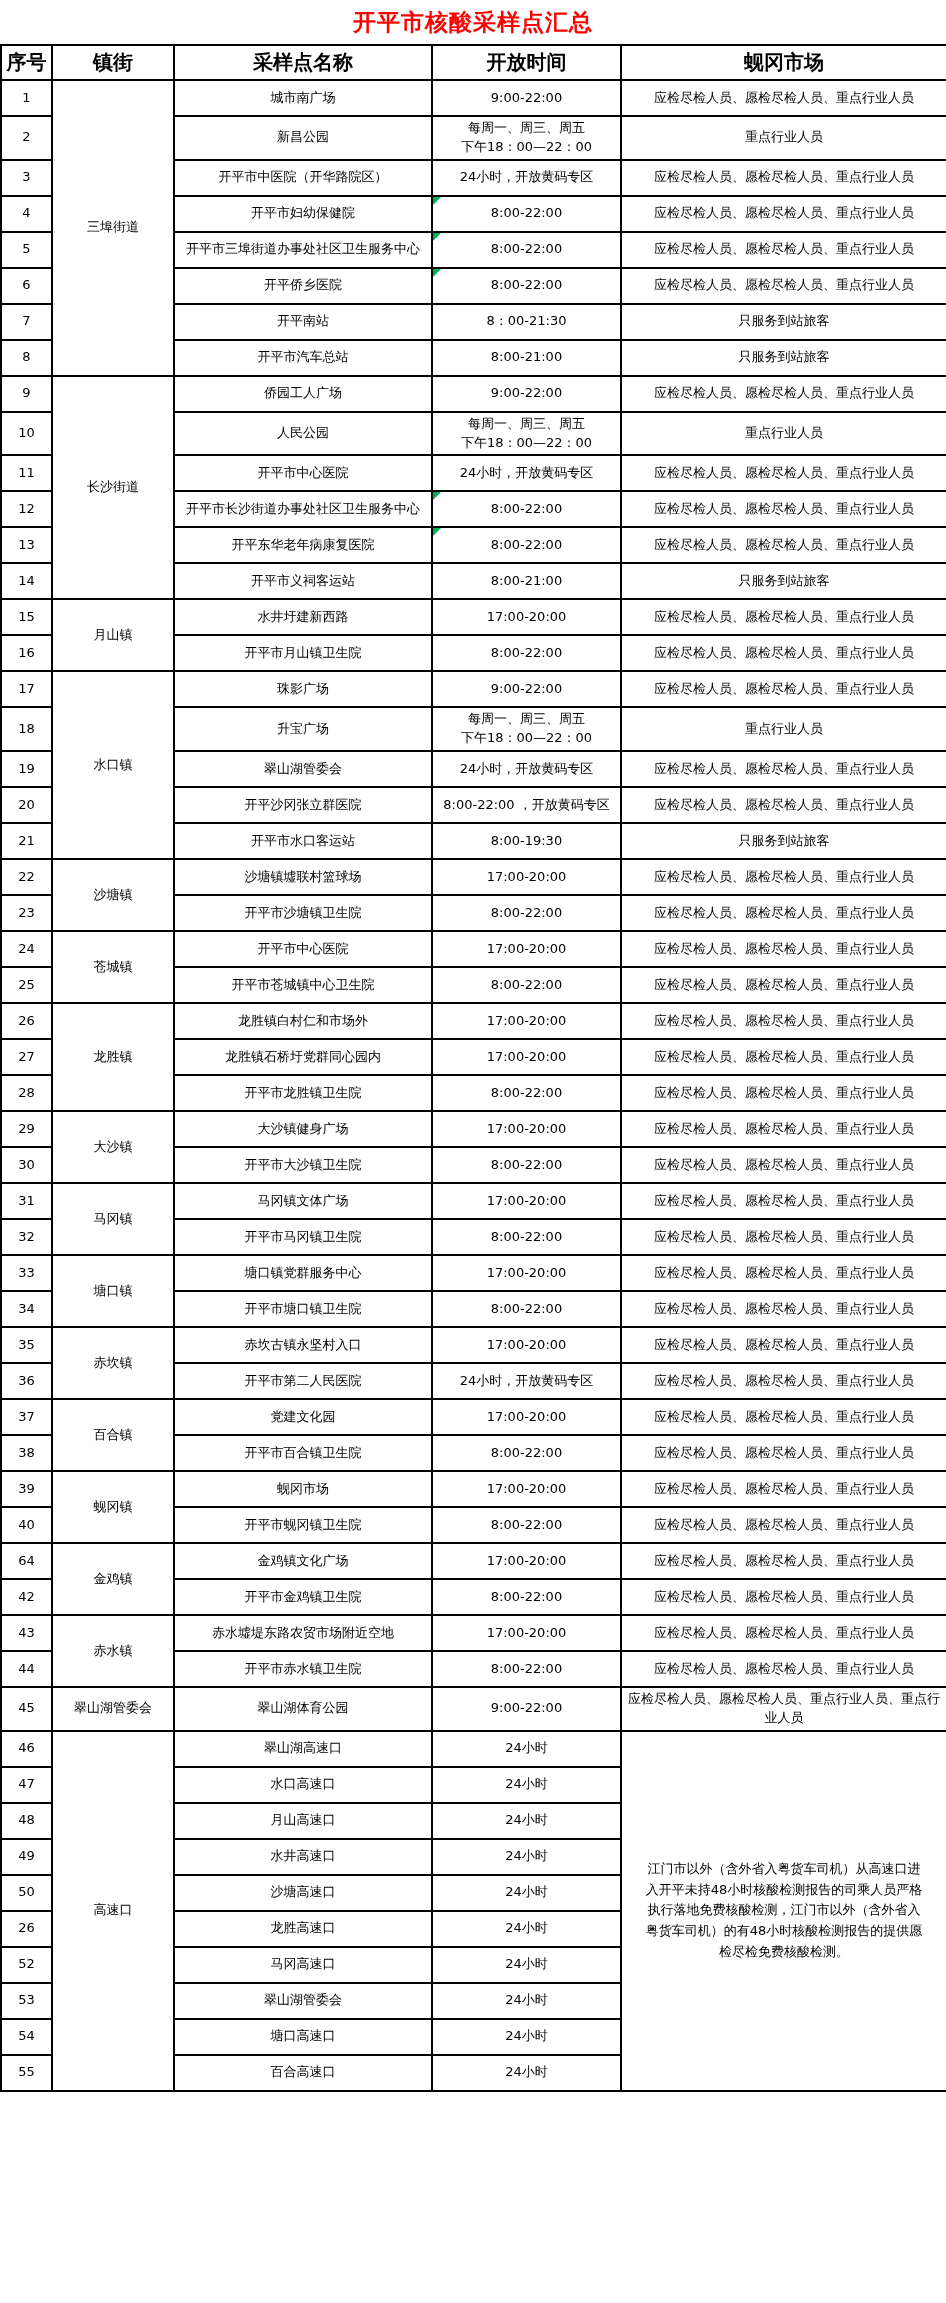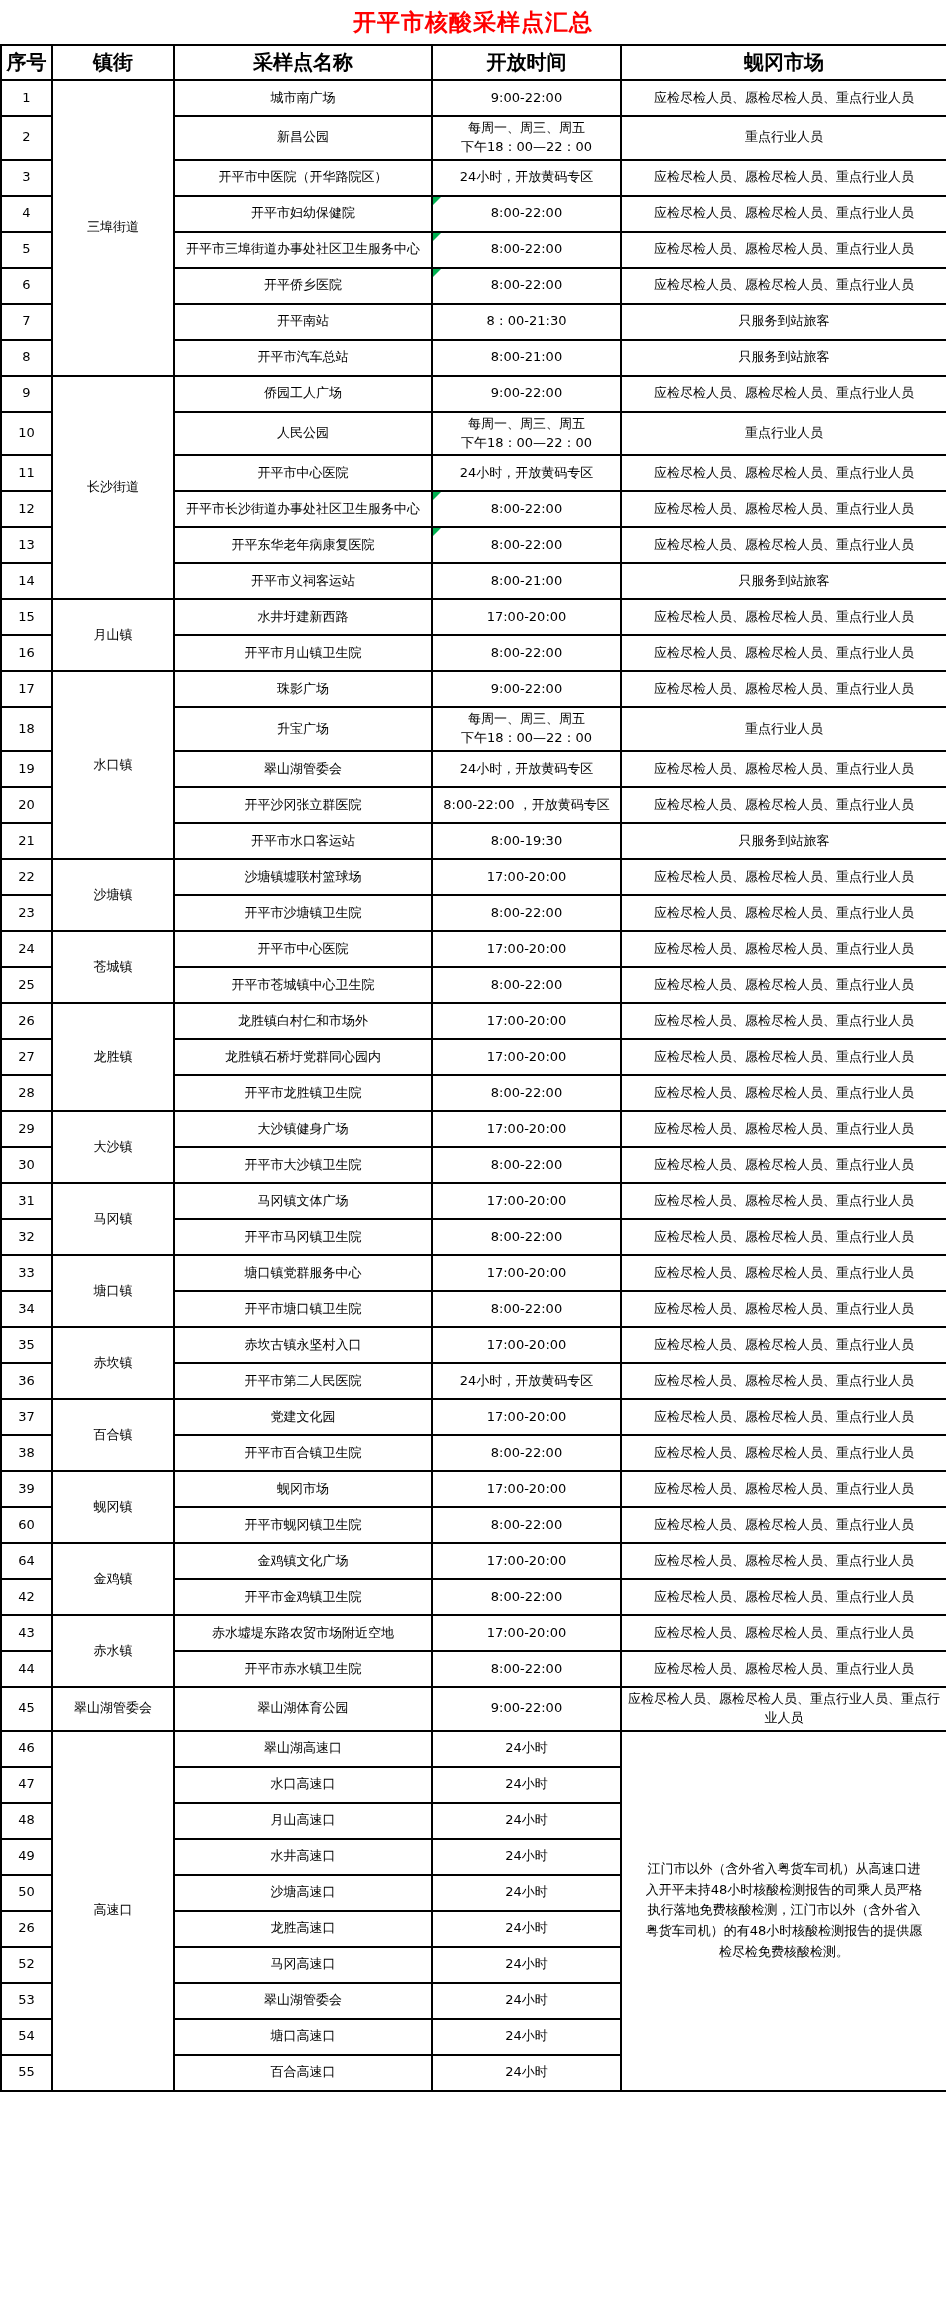--- a/index.html
+++ b/index.html
@@ -324,21 +324,21 @@
           <td>应检尽检人员、愿检尽检人员、重点行业人员</td>
         </tr>
         <tr>
           <td>39</td>
           <td rowspan="2">蚬冈镇</td>
           <td>蚬冈市场</td>
           <td class="open-time-cell">17:00-20:00</td>
           <td>应检尽检人员、愿检尽检人员、重点行业人员</td>
         </tr>
         <tr>
-          <td>60</td>
+          <td>40</td>
           <td>开平市蚬冈镇卫生院</td>
           <td class="open-time-cell">8:00-22:00</td>
           <td>应检尽检人员、愿检尽检人员、重点行业人员</td>
         </tr>
         <tr>
           <td>64</td>
           <td rowspan="2">金鸡镇</td>
           <td>金鸡镇文化广场</td>
           <td class="open-time-cell">17:00-20:00</td>
           <td>应检尽检人员、愿检尽检人员、重点行业人员</td>

